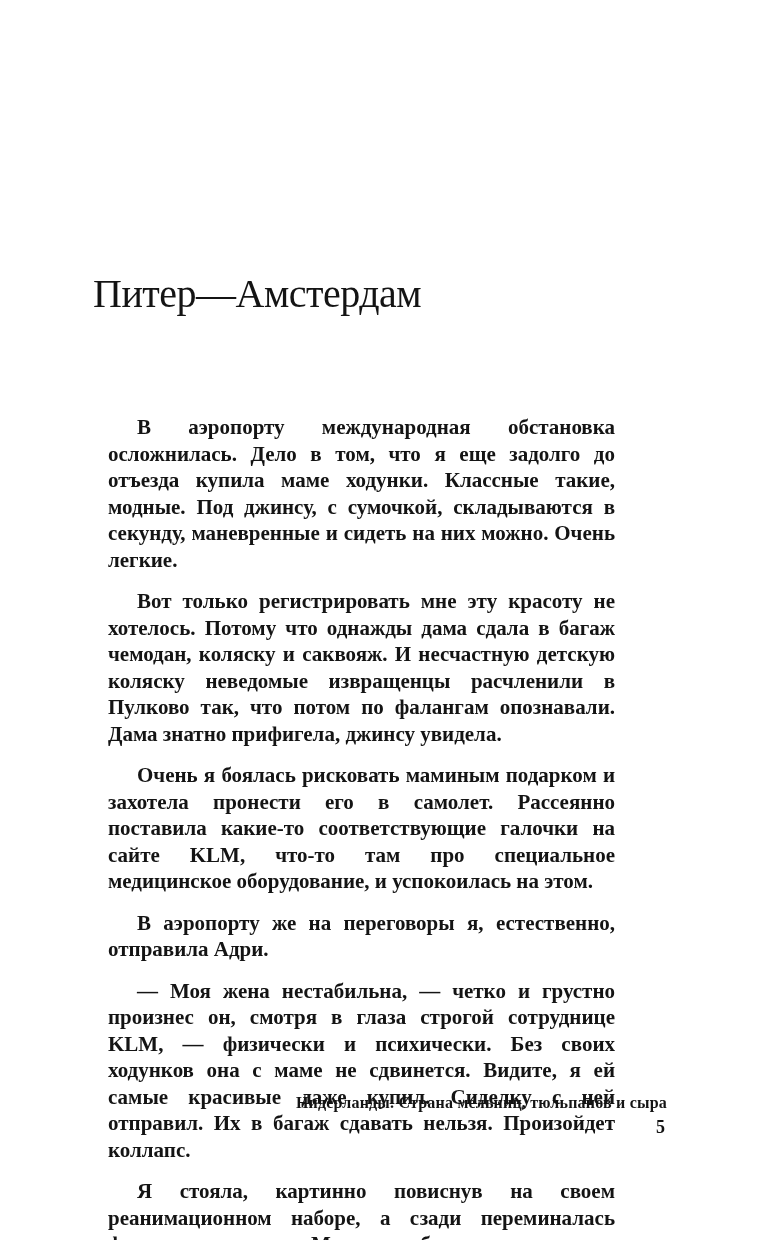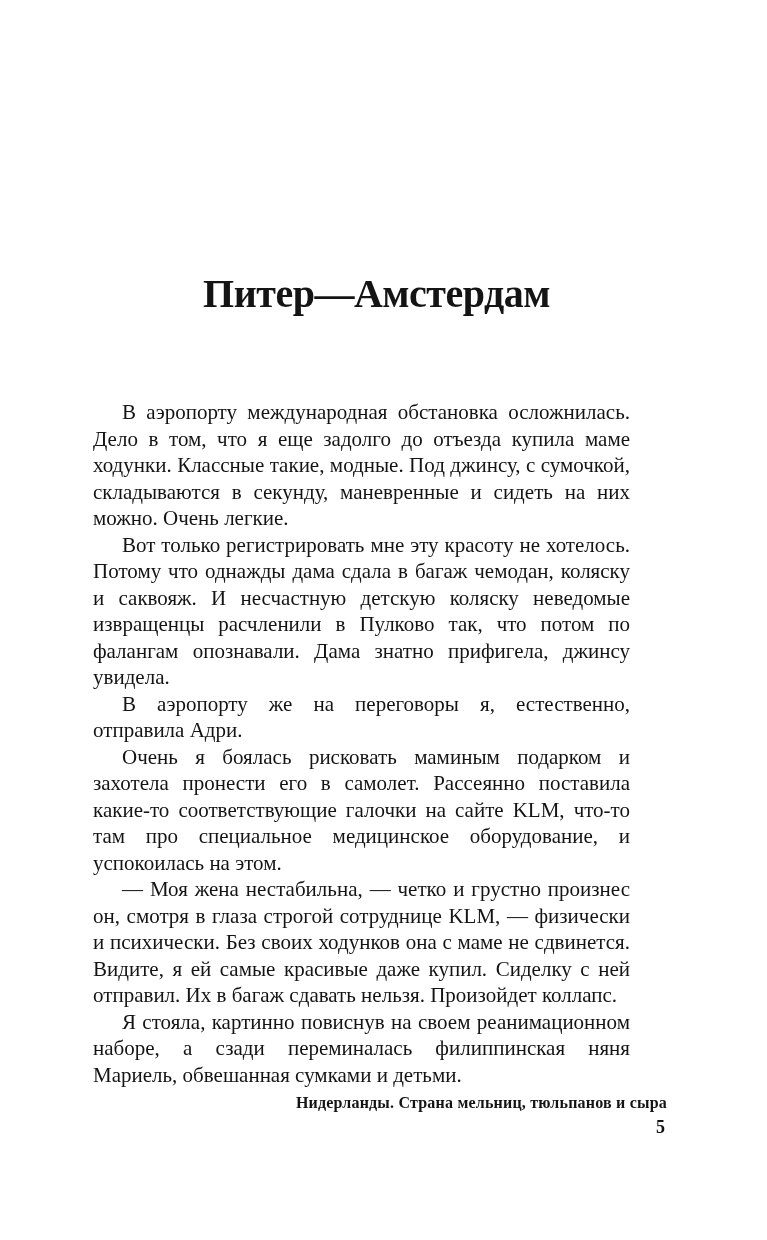--- a/index.html
+++ b/index.html
@@ -12,43 +12,43 @@
     width: 767px;
     height: 1240px;
     background: #ffffff;
     font-family: "Liberation Serif", "DejaVu Serif", serif;
     color: #141414;
     overflow: hidden;
   }
   .chapter-title {
     position: absolute;
     top: 272px;
-    left: 108px;
+    left: 93px;
     width: 537px;
     margin: 0;
-    text-align: center;
     font-size: 40px;
     line-height: 44px;
-    font-weight: bold;
+    font-weight: normal;
     letter-spacing: -0.5px;
     white-space: nowrap;
   }
   .body-text {
     position: absolute;
     top: 399px;
     left: 93px;
     width: 537px;
     font-size: 21px;
     line-height: 26.5px;
     text-align: justify;
   }
   .body-text p {
-    margin: 0;
+    margin: 15px;
     padding: 0;
     text-indent: 29px;
+    font-weight: bold;
   }
   .running-footer {
     position: absolute;
     top: 1093px;
     right: 100px;
     text-align: right;
     font-weight: bold;
   }
   .book-title {
     font-size: 16px;
@@ -65,22 +65,22 @@
 </head>
 <body>
 
 <div class="page">
 
   <h1 class="chapter-title">Питер—Амстердам</h1>
 
   <div class="body-text">
     <p>В аэропорту международная обстановка осложнилась. Дело в том, что я еще задолго до отъезда купила маме ходунки. Классные такие, модные. Под джинсу, с сумочкой, складываются в секунду, маневренные и сидеть на них можно. Очень легкие.</p>
     <p>Вот только регистрировать мне эту красоту не хотелось. Потому что однажды дама сдала в багаж чемодан, коляску и саквояж. И несчастную детскую коляску неведомые извращенцы расчленили в Пулково так, что потом по фалангам опознавали. Дама знатно прифигела, джинсу увидела.</p>
+    <p>Очень я боялась рисковать маминым подарком и захотела пронести его в самолет. Рассеянно поставила какие-то соответствующие галочки на сайте KLM, что-то там про специальное медицинское оборудование, и успокоилась на этом.</p>
     <p>В аэропорту же на переговоры я, естественно, отправила Адри.</p>
-    <p>Очень я боялась рисковать маминым подарком и захотела пронести его в самолет. Рассеянно поставила какие-то соответствующие галочки на сайте KLM, что-то там про специальное медицинское оборудование, и успокоилась на этом.</p>
     <p>— Моя жена нестабильна, — четко и грустно произнес он, смотря в глаза строгой сотруднице KLM, — физически и психически. Без своих ходунков она с маме не сдвинется. Видите, я ей самые красивые даже купил. Сиделку с ней отправил. Их в багаж сдавать нельзя. Произойдет коллапс.</p>
     <p>Я стояла, картинно повиснув на своем реанимационном наборе, а сзади переминалась филиппинская няня Мариель, обвешанная сумками и детьми.</p>
   </div>
 
   <div class="running-footer">
     <div class="book-title">Нидерланды. Страна мельниц, тюльпанов и сыра</div>
     <div class="page-number">5</div>
   </div>
 
 </div>

